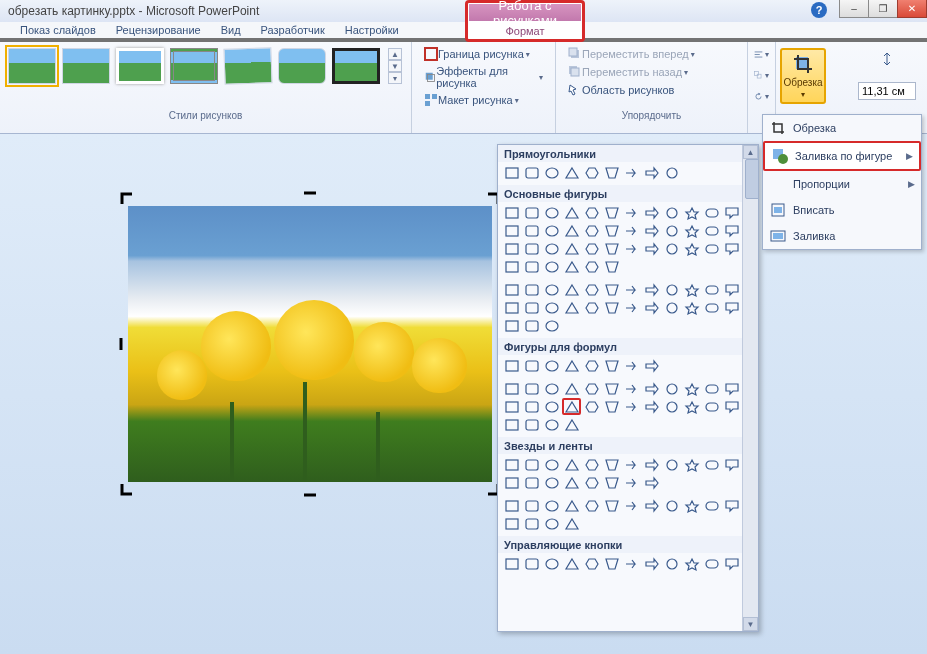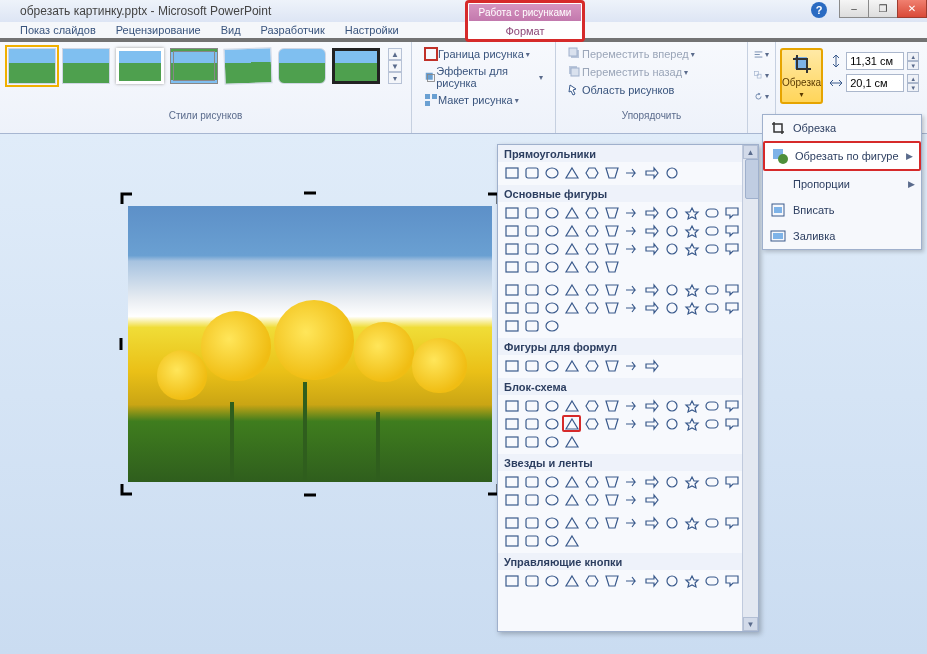--- a/index.html
+++ b/index.html
@@ -1,30 +1,30 @@
 <!DOCTYPE html>
 <html><head>
 <meta charset="utf-8">
 <style>
 * { box-sizing: border-box; margin: 0; padding: 0; font-family: "Segoe UI", Tahoma, sans-serif; }
 body { width: 927px; height: 654px; background: #fff; overflow: hidden; font-size: 11px; color: #333; position: relative; }
 
 
-.titlebar { height: 22px; background: linear-gradient(#eef3fa,#dde5f4); display: flex; align-items: center; padding: 0 20px; position: relative; }
+.titlebar { height: 22px; background: linear-gradient(#eef3fa,#dde5f4); display: flex; align-items: center; padding: 0 8px; position: relative; }
 .titlebar .title { font-size: 12px; color: #444; }
 .winbtns { position: absolute; right: 0; top: 0; display: flex; }
 .winbtn { width: 30px; height: 18px; border: 1px solid #8a8a8a; border-top: none; background: linear-gradient(#f5f5f5,#ddd); display:flex; align-items:center; justify-content:center; font-size:10px; color:#444; margin-left:-1px;}
 .winbtn.close { background: linear-gradient(#f08070,#d94a38); color:#fff; border-color:#9e3c2f;}
 .help { position:absolute; right:100px; top:2px; width:16px; height:16px; border-radius:50%; background:#2a6bc2; color:#fff; display:flex; align-items:center; justify-content:center; font-size:11px; font-weight:bold;}
 
 
 .tabsrow { height: 20px; background: #f5f7fa; border-bottom:4px solid #737373; display:flex; align-items:flex-end; padding-left:10px;}
 .tab { padding: 2px 10px; color:#39547d; font-size:11px; cursor:default; }
 .contextual-group { position:absolute; left:465px; top:0; width:120px; text-align:center; }
-.contextual-title { height:22px; background: linear-gradient(#d896c1,#c177ac); color:#fff; font-size:10px; display:flex; align-items:center; justify-content:center; border:3px solid #d62a2a; border-bottom:none; border-radius:4px 4px 0 0; box-shadow:0 0 0 1px #fff inset;}
+.contextual-title { height:22px; background: linear-gradient(#d896c1,#c177ac); color:#fff; font-size:13px; display:flex; align-items:center; justify-content:center; border:3px solid #d62a2a; border-bottom:none; border-radius:4px 4px 0 0; box-shadow:0 0 0 1px #fff inset;}
 .contextual-tab { height:20px; background:#fff; color:#8c4778; font-size:11px; display:flex; align-items:center; justify-content:center; border:3px solid #d62a2a; border-top:none; border-radius:0 0 4px 4px;}
 
 
 .ribbon { height: 92px; background: linear-gradient(#f7f9fd,#eef2fa); border-bottom:1px solid #a7b6d1; display:flex; position:relative; }
 .rib-group { border-right:1px solid #c6d0e0; display:flex; flex-direction:column; justify-content:space-between; padding:2px 4px 0 4px; }
 .rib-label { text-align:center; font-size:10px; color:#5a6b8c; padding:1px 0 12px 0; }
 
 
 .stylesgal { display:flex; gap:6px; padding:4px; }
 .thumb { width:48px; height:36px; border:1px solid #cfd6e4; background:linear-gradient(#7fbff0 40%,#4ea04e 40%); position:relative; }
@@ -38,21 +38,21 @@
 .rib-mid { display:flex; flex-direction:column; gap:2px; padding:2px 6px;}
 .rib-item { display:flex; align-items:center; color:#39547d; font-size:11px; padding:1px 2px;}
 .rib-item.dis { color:#9aa5b8; }
 .rib-icon { width:14px; height:14px; display:inline-flex; align-items:center; justify-content:center; }
 .dd { font-size:8px; color:#5a6b8c; margin-left:2px;}
 
 
 .crop-btn { width:46px; height:56px; border:2px solid #e6a400; background:linear-gradient(#ffe9a6,#ffd55a); border-radius:3px; display:flex; flex-direction:column; align-items:center; justify-content:center; gap:2px; color:#5a3a00; font-size:10px; position:relative;}
 .crop-btn .bigicon { width:22px; height:22px; }
 .size-fields { display:flex; flex-direction:column; gap:4px; padding:4px 6px;}
-.size-row { display:flex; align-items:center; gap:3px;}
+.size-row { display:flex; align-items:center; gap:16px;flex-direction:column;}
 .size-row input { width:58px; height:18px; border:1px solid #abb7cc; font-size:11px; padding:0 3px; background:#fff;}
 .spin { width:12px; display:flex; flex-direction:column;}
 .spin div{height:9px;border:1px solid #abb7cc; background:#eef1f7; font-size:6px; display:flex;align-items:center;justify-content:center;color:#5a6b8c;}
 
 
 .crop-menu { position:absolute; left:762px; top:114px; width:160px; background:#f6f8fc; border:1px solid #9fb0cc; box-shadow:2px 2px 4px rgba(0,0,0,.2); z-index:20;}
 .crop-menu .mi { display:flex; align-items:center; gap:6px; padding:4px 6px; font-size:11px; color:#2c3e60;}
 .crop-menu .mi .micon { width:18px; height:18px; }
 .crop-menu .mi.hover { border:2px solid #d62a2a; border-radius:2px; background:#fff; }
 .crop-menu .mi .arrow { margin-left:auto; font-size:9px; color:#5a6b8c;}
@@ -280,21 +280,21 @@
     <span class="micon"><svg viewBox="0 0 18 18">
           <path d="M3 5 H13 V15 M5 3 V13 H15" stroke="#333" stroke-width="1.5" fill="none"></path>
         </svg></span>
     <span>Обрезка</span>
   </div>
   <div class="mi hover">
     <span class="micon"><svg viewBox="0 0 18 18">
           <rect x="2" y="2" width="10" height="10" fill="#7eb3e8"></rect>
           <circle cx="12" cy="12" r="5" fill="#4e8f3a"></circle>
         </svg></span>
-    <span>Обрезать по фигуре</span>
+    <span>Заливка по фигуре</span>
     <span class="arrow">▶</span>
   </div>
   <div class="mi">
     <span class="micon"></span>
     <span>Пропорции</span>
     <span class="arrow">▶</span>
   </div>
   <div class="mi">
     <span class="micon"><svg viewBox="0 0 18 18">
           <rect x="3" y="3" width="12" height="12" fill="none" stroke="#3a5a8c"></rect>
@@ -797,21 +797,20 @@
           <path d="M1 6 H10 L7 2 M10 6 L7 10"></path>
         </svg>
       </div>
       <div class="sh">
         <svg viewBox="0 0 14 12">
           <polygon points="1,4 9,4 9,1 13,6 9,11 9,8 1,8"></polygon>
         </svg>
       </div>
     </div>
 
-  <div class="cat">Блок-схема</div>
   <div class="grid" id="g-flow">
       <div class="sh">
         <svg viewBox="0 0 14 12">
           <rect x="1" y="1" width="12" height="10"></rect>
         </svg>
       </div>
       <div class="sh">
         <svg viewBox="0 0 14 12">
           <rect x="1" y="1" width="12" height="10" rx="2"></rect>
         </svg>

